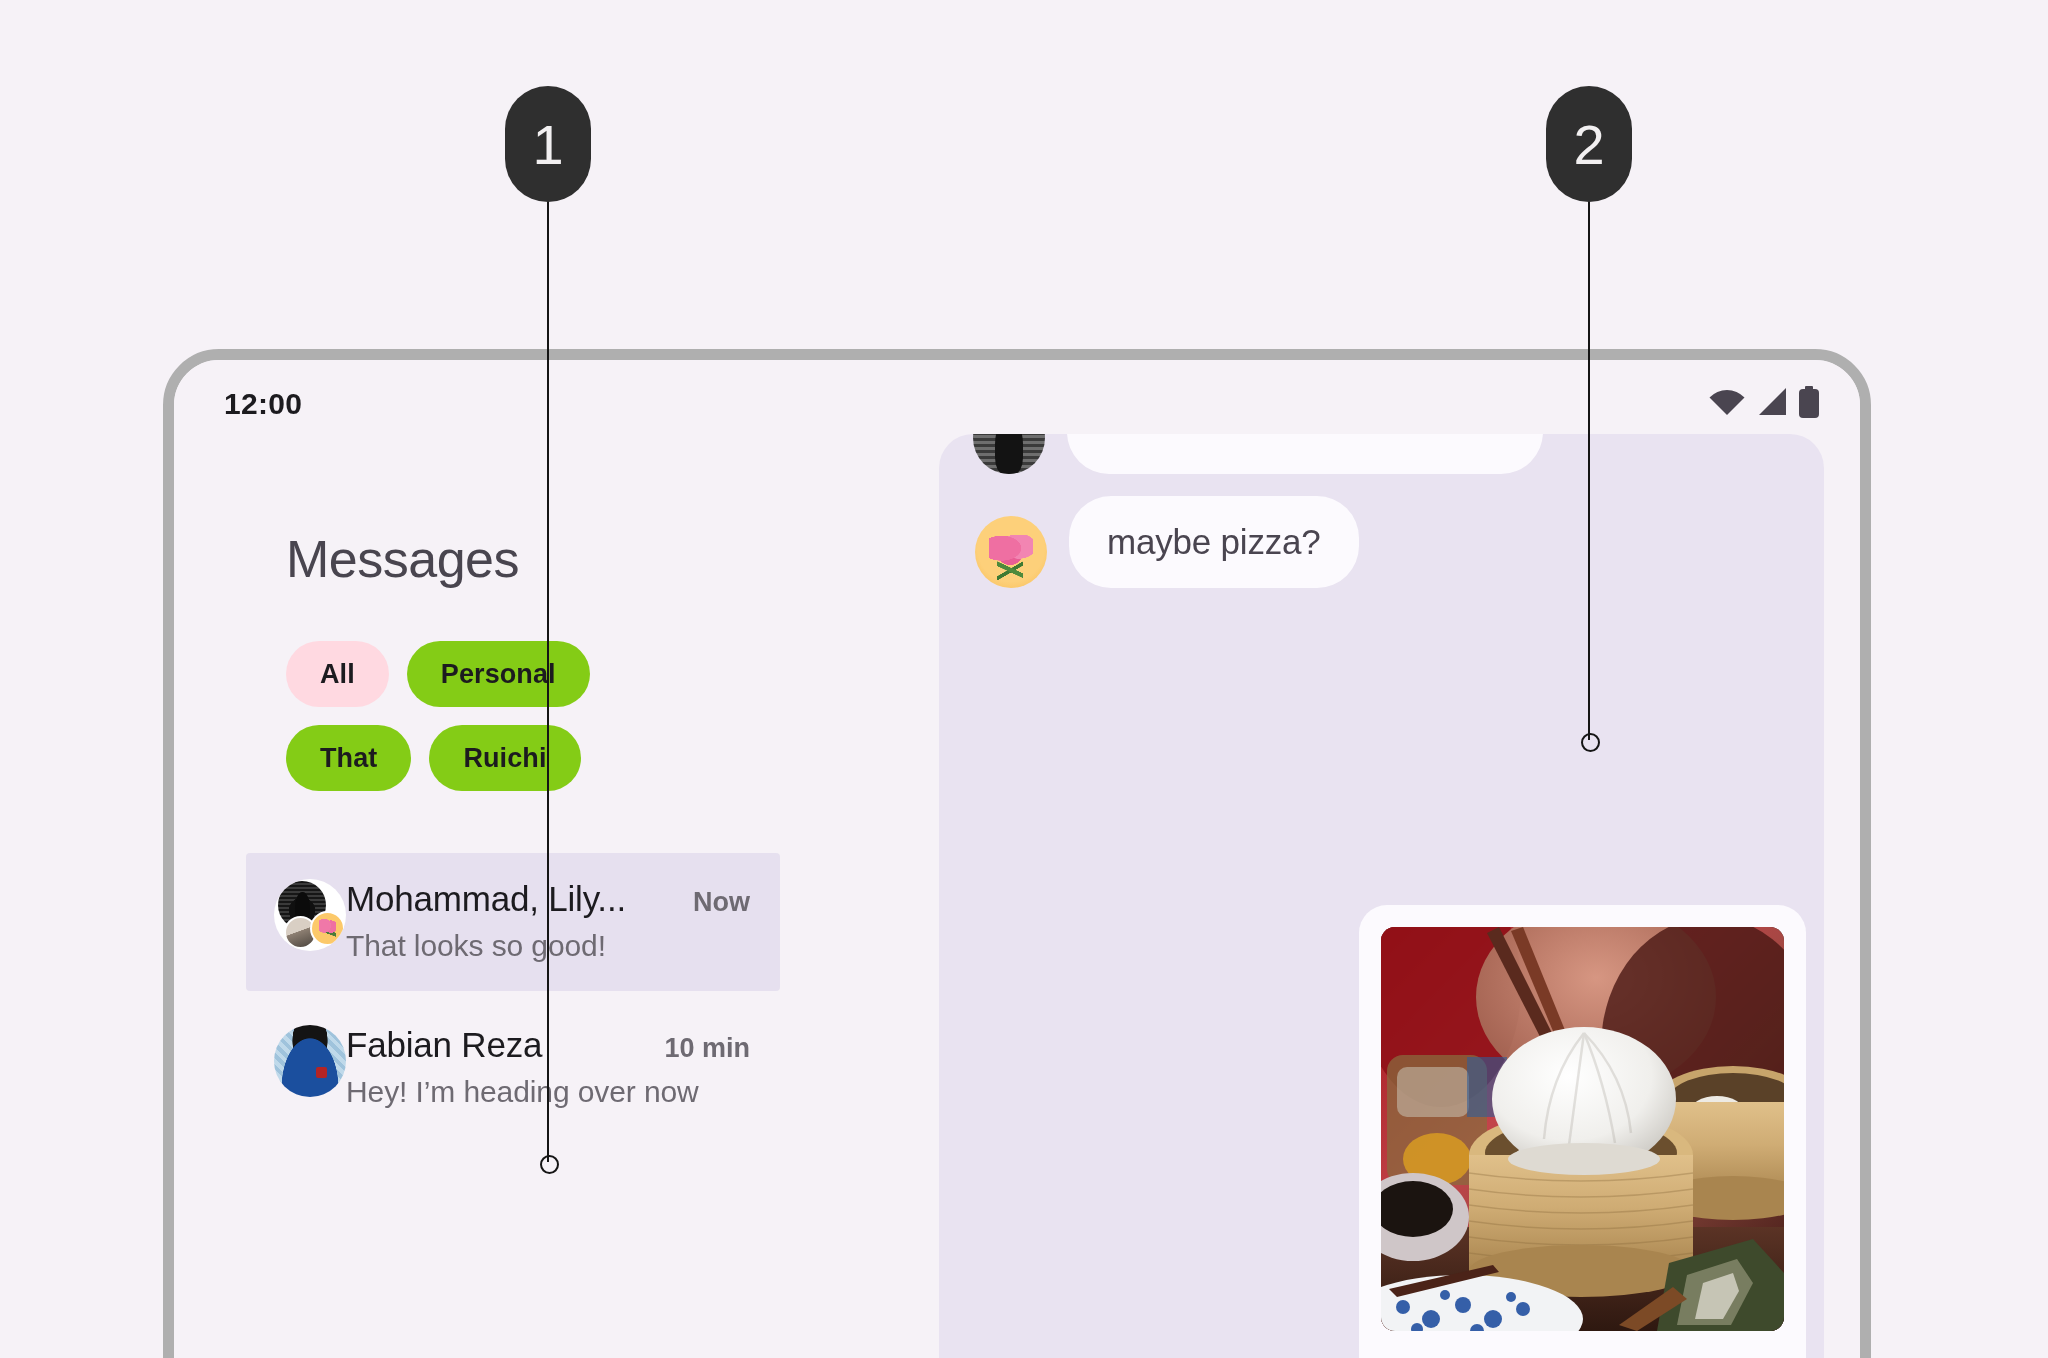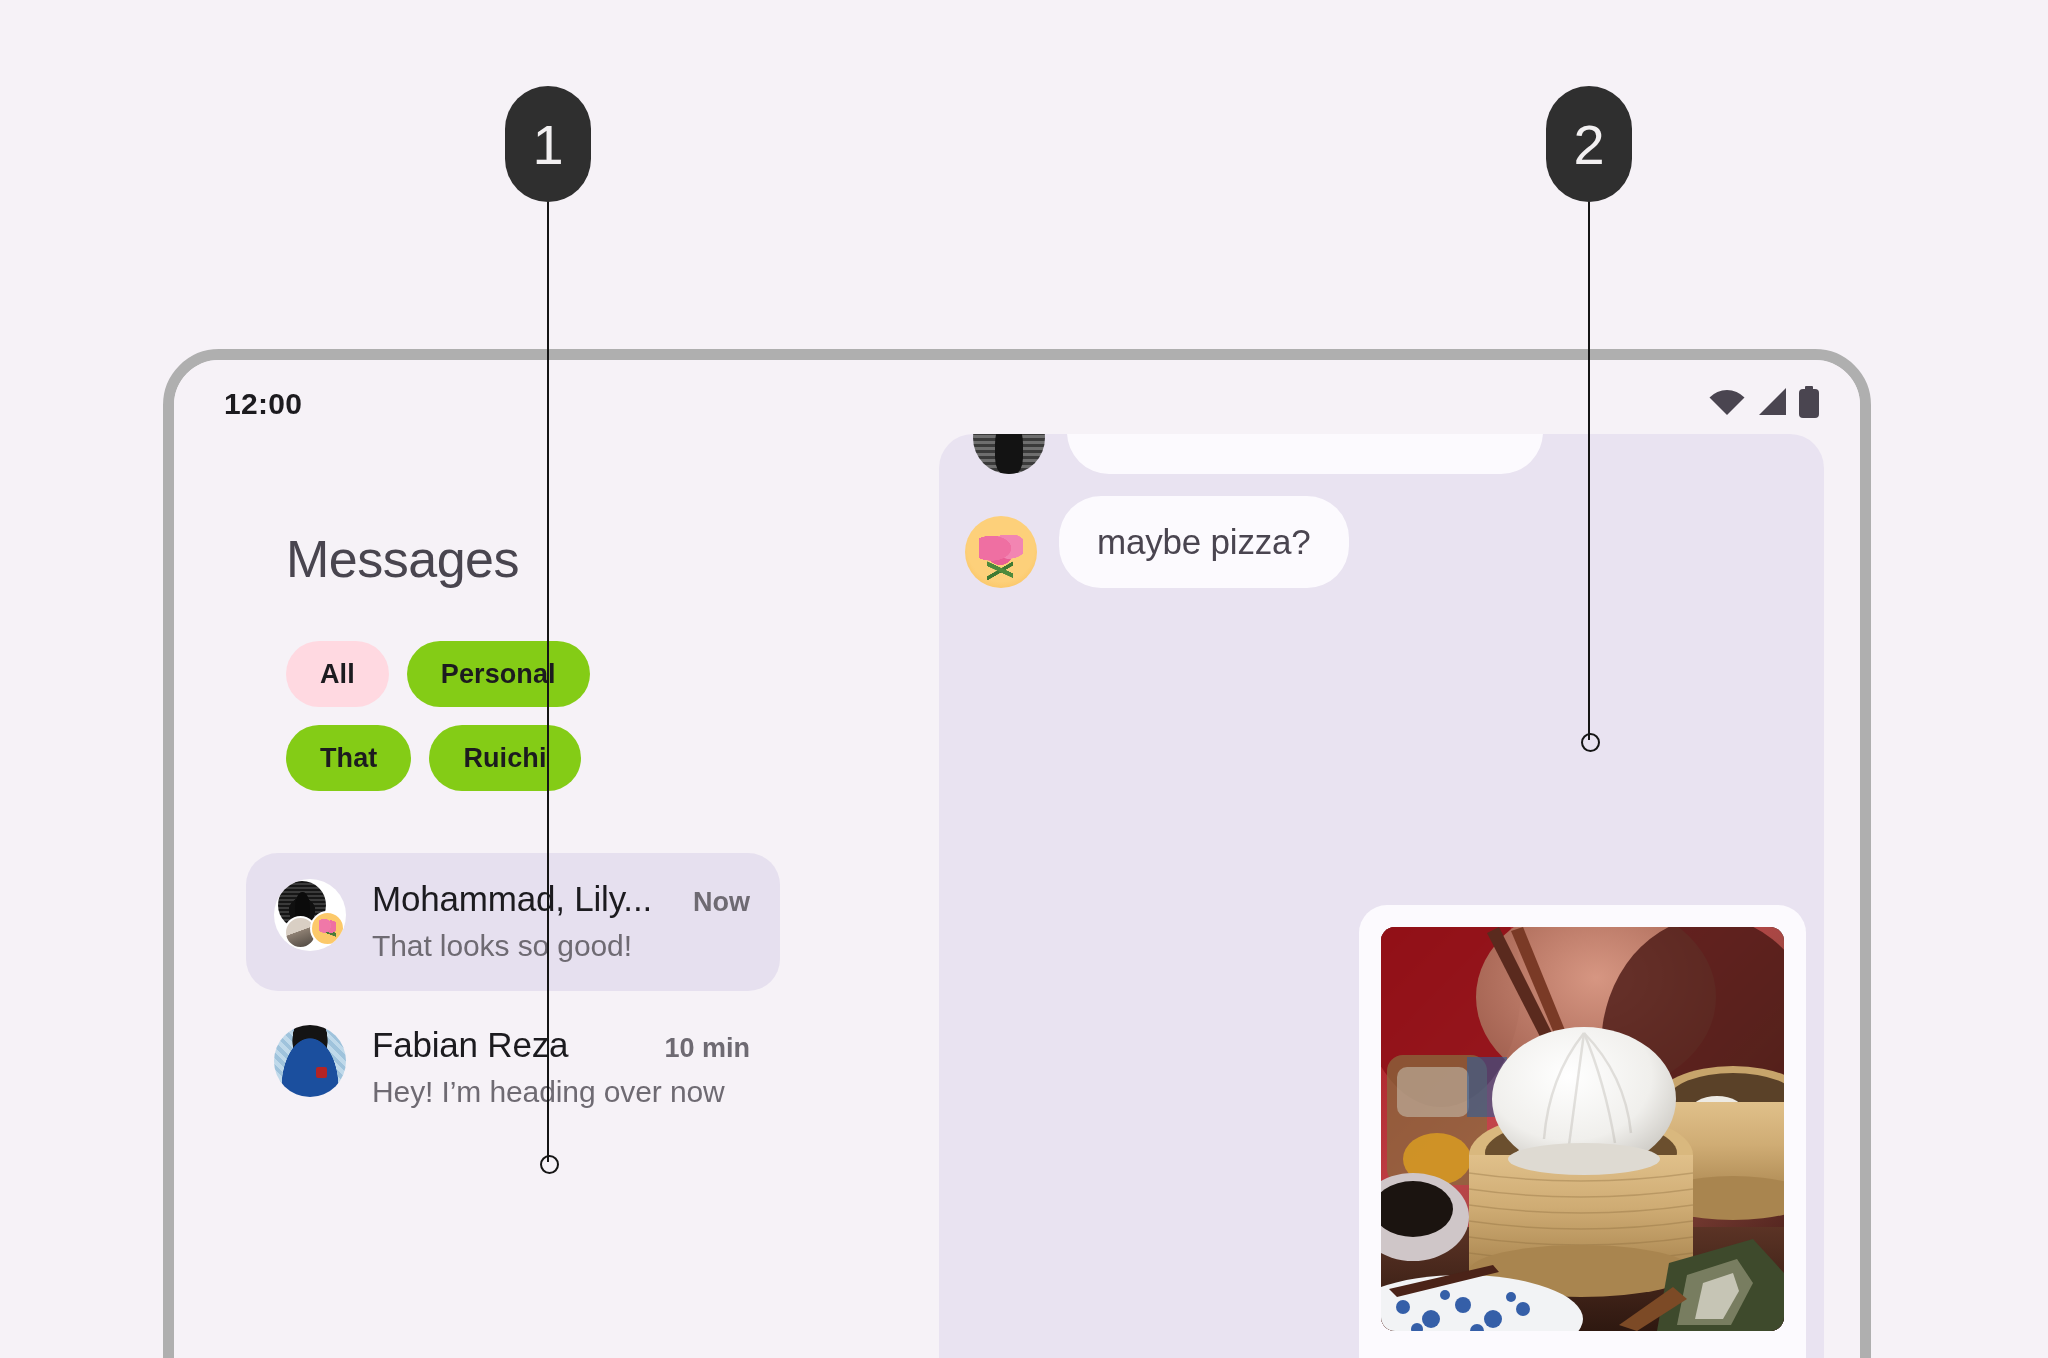--- a/index.html
+++ b/index.html
@@ -103,23 +103,22 @@
     padding: 0 34px;
     font-size: 27px; font-weight: 700;
     letter-spacing: 0.1px;
     white-space: nowrap;
   }
   .chip.selected { background: #FFD9E1; }
 
   #conversations { margin-top: 62px; }
   .conv-row {
     display: flex; align-items: flex-start;
-    gap: 26px;
     padding: 26px 30px 28px 28px;
-    border-radius: 32px;
+    border-radius: 4px;
     box-sizing: border-box;
     width: 534px;
     margin-left: 30px;
     margin-bottom: 8px;
   }
   .conv-row.active { background: #E6E0EF; }
   .conv-body { flex: 1; min-width: 0; }
   .conv-line1 {
     display: flex; align-items: baseline; gap: 12px;
   }
@@ -348,21 +347,21 @@
       </div>
     </div>
 
     <div id="chat-pane">
 
       <div class="msg-row" style="position:absolute; left:34px; top:-48px;">
         <div class="av-dark"></div>
         <div class="bubble-in" style="width:400px; height:36px; padding:26px 38px;"></div>
       </div>
 
-      <div class="msg-row" style="position:absolute; left:26px; top:62px;">
+      <div class="msg-row" style="position:absolute; left:36px; top:62px;">
         <div class="av-flower"></div>
         <div class="bubble-in">maybe pizza?</div>
       </div>
 
     </div>
 
     <div id="link-card" style="left:1185px; top:545px;">
       <div id="link-thumb">
         <svg width="403" height="404" viewBox="0 0 403 404" preserveAspectRatio="none">
           <defs>

